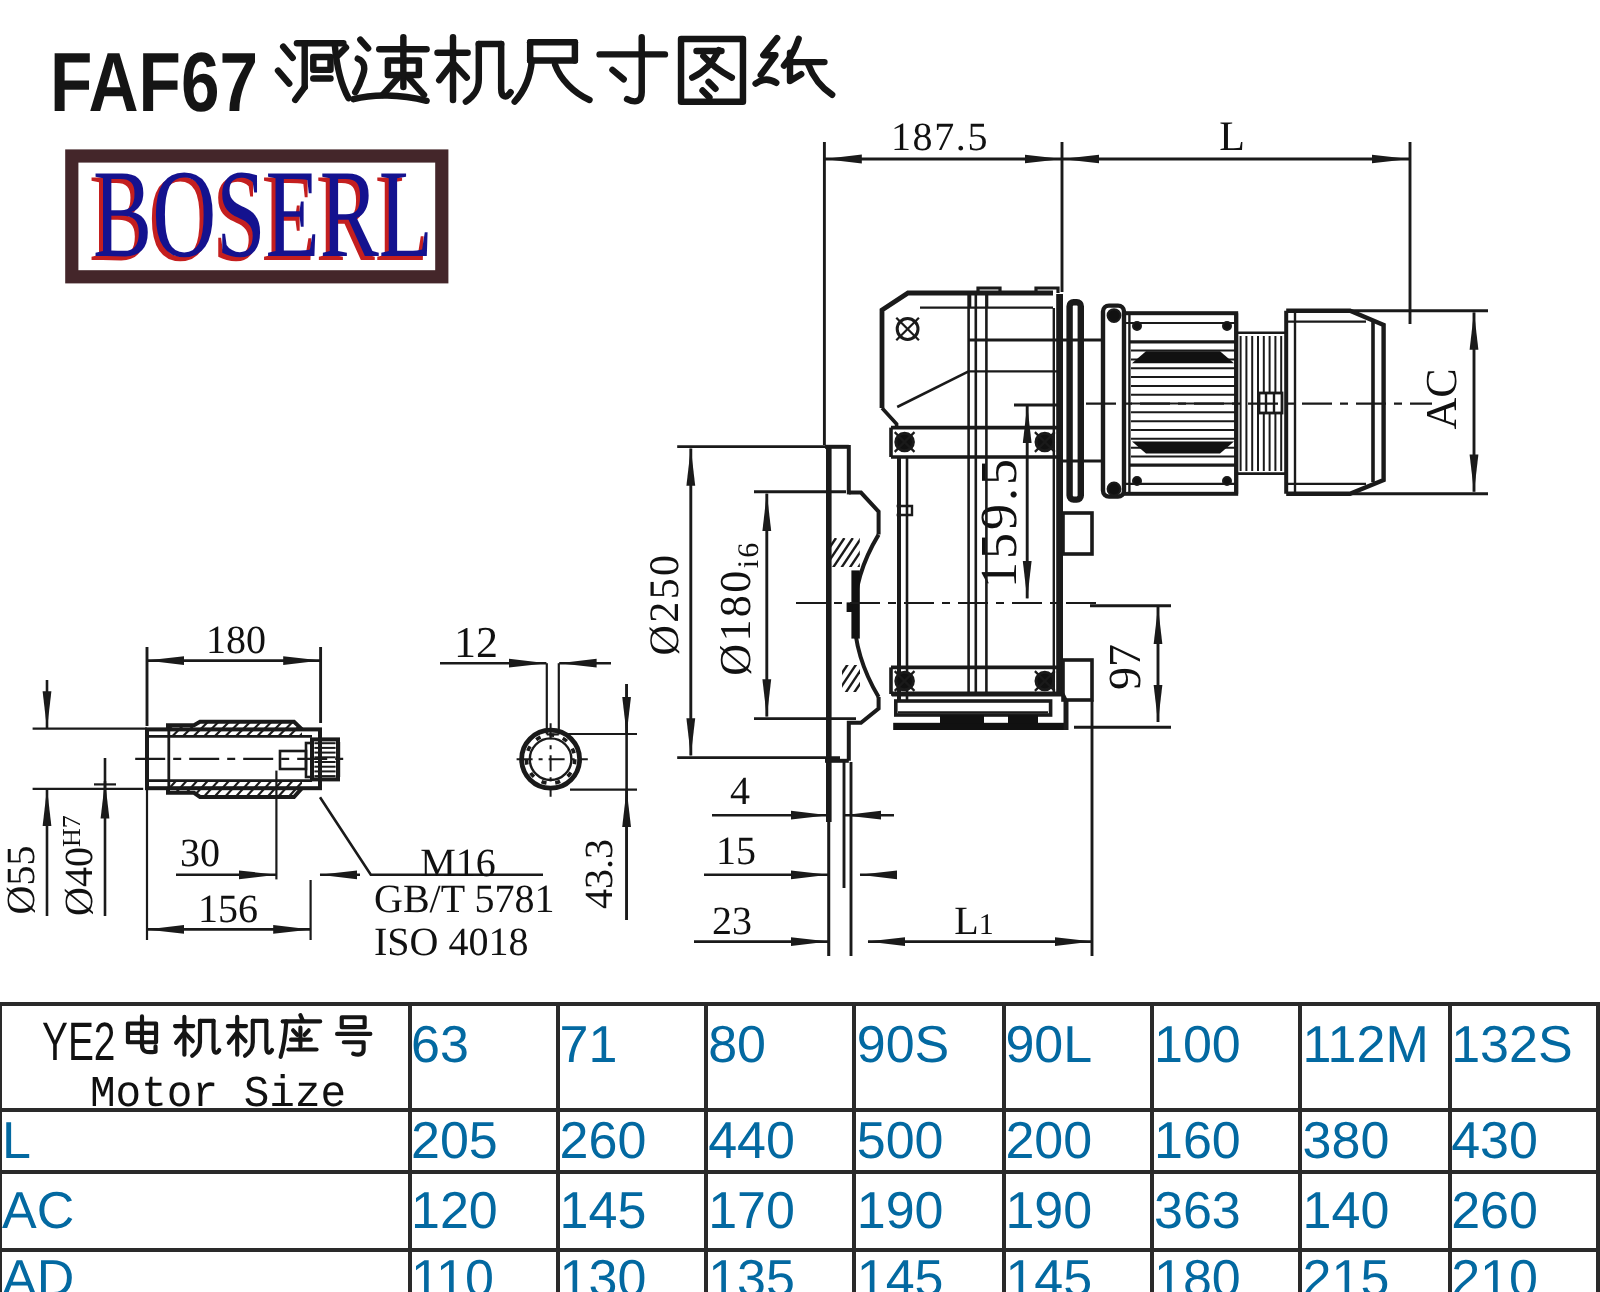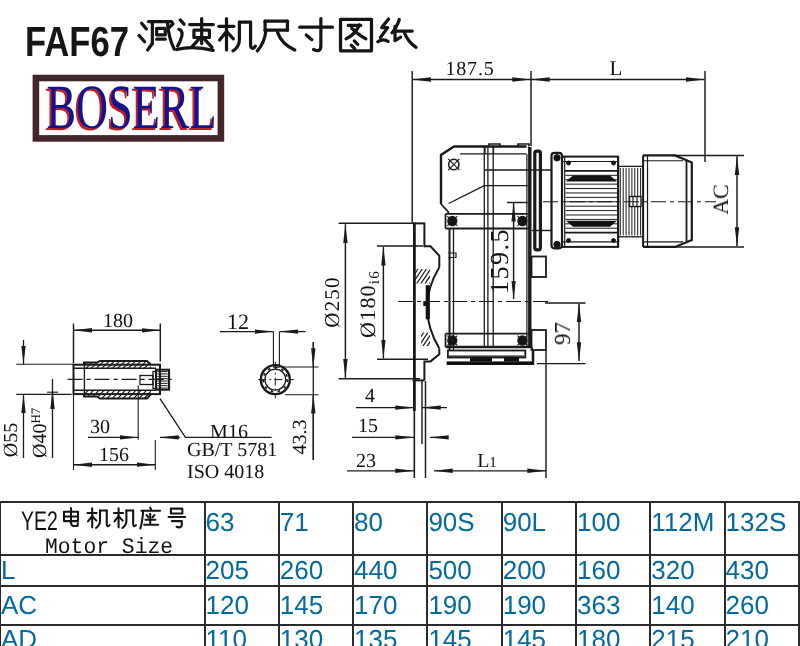--- a/index.html
+++ b/index.html
@@ -411,21 +411,21 @@
         <td>132S</td>
 </tr>
 <tr style="height:30.5px">
         <td>L</td>
         <td>205</td>
         <td>260</td>
         <td>440</td>
         <td>500</td>
         <td>200</td>
         <td>160</td>
-        <td>320</td>
+        <td>380</td>
         <td>430</td>
       </tr>
 <tr style="height:39px">
         <td>AC</td>
         <td>120</td>
         <td>145</td>
         <td>170</td>
         <td>190</td>
         <td>190</td>
         <td>363</td>

